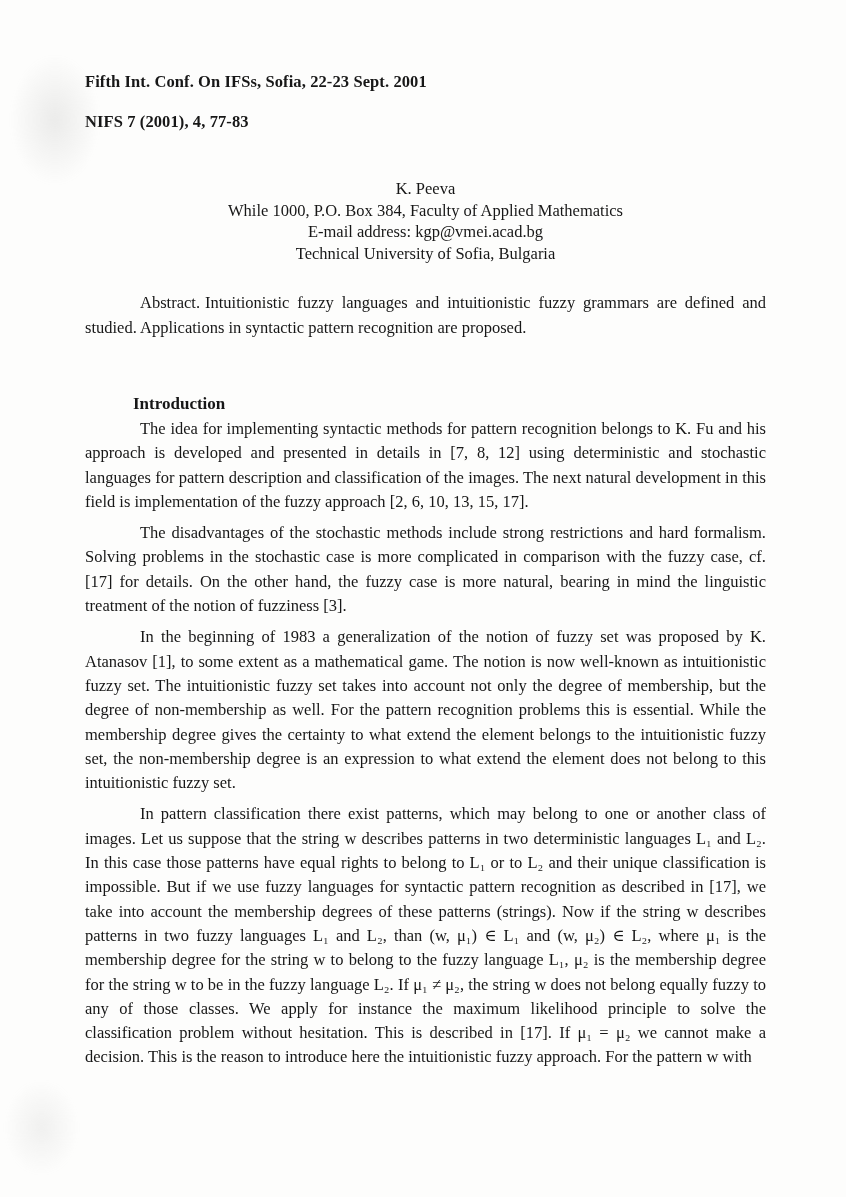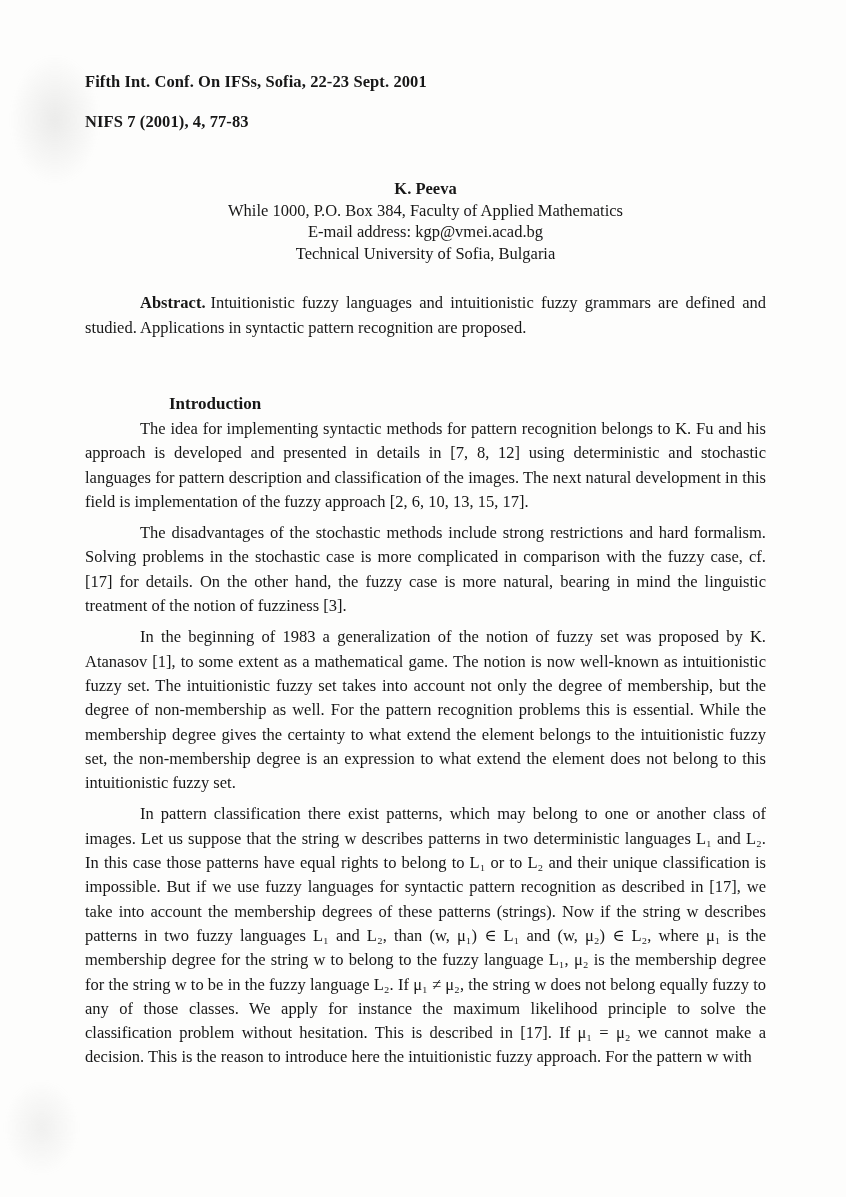--- a/index.html
+++ b/index.html
@@ -57,34 +57,34 @@
     line-height: 26px;
     letter-spacing: 0.1px;
   }
   .author-block {
     margin-top: 44px;
     text-align: center;
     line-height: 21.5px;
     font-size: 16.5px;
   }
   .author-name {
-    font-weight: bold;
+    font-weight: normal;
   }
   .abstract-para {
     margin: 27px 0 0 0;
     text-align: justify;
     text-indent: 55px;
     line-height: 24.5px;
   }
   .abstract-lead {
-    font-weight: bold;
+    font-weight: normal;
     margin-right: 5px;
   }
   .section-heading {
-    margin: 52px 0 0 84px;
+    margin: 52px 0 0 48px;
     font-weight: bold;
     font-size: 17px;
     line-height: 24px;
   }
   .paragraphs .body-para {
     margin: 7px 0 0 0;
     text-align: justify;
     text-indent: 55px;
     line-height: 24.3px;
   }

